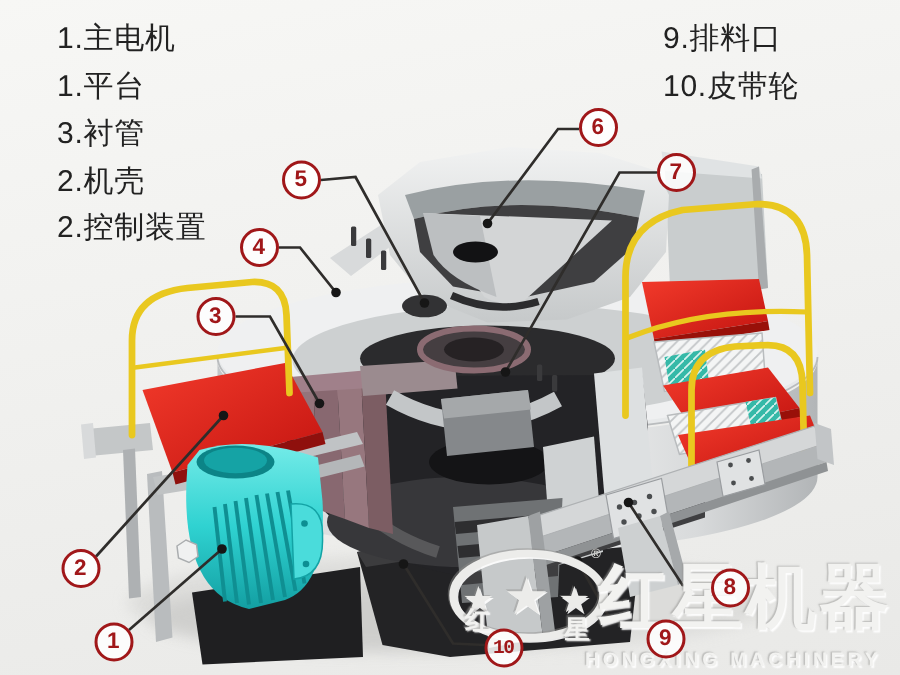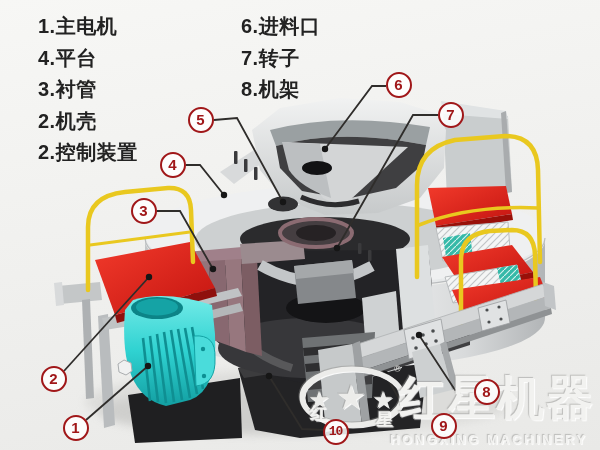--- a/index.html
+++ b/index.html
@@ -1,21 +1,21 @@
 <!DOCTYPE html>
 <html style="--callout: #a01719;"><head>
 <meta charset="utf-8">
 <style>
   html,body{margin:0;padding:0}
   #stage{position:relative;width:600px;height:450px;overflow:hidden;
     background:linear-gradient(170deg,#f7f7f5 0%,#f0f0ee 50%,#e9e9e7 100%);
     font-family:"Liberation Sans","DejaVu Sans",sans-serif}
   #machine,#callout-lines{position:absolute;left:0;top:0}
   #callout-lines{pointer-events:none}
-  .legend{position:absolute;color:#222;font-weight:700;font-size:20px;line-height:31.5px;letter-spacing:.5px;z-index:6}
+  .legend{position:absolute;color:#222;font-weight:400;font-size:20px;line-height:31.5px;letter-spacing:.5px;z-index:6}
   #legend-col-1{left:38px;top:11px}
   #legend-col-2{left:241px;top:11px}
   #legend-col-3{left:442px;top:11px}
   .callout-badge{position:absolute;width:22px;height:22px;border:2.5px solid var(--callout);border-radius:50%;
     background:rgba(255,255,255,.85);color:var(--callout);font-weight:bold;font-size:15px;line-height:22px;
     text-align:center;box-sizing:content-box;z-index:5}
   .callout-badge.two{font-size:13px;letter-spacing:-1px}
   .wm{position:absolute;color:#f2f2f0;font-weight:bold;z-index:3;
     text-shadow:-1px -1px 1px rgba(150,150,148,.55),1px 1px 1px rgba(255,255,255,.95);white-space:nowrap}
   #wm-cn{left:399px;top:367px;font-size:47px;letter-spacing:2px}
@@ -299,23 +299,22 @@
       <div class="callout-badge" style="left: 187.5px; top: 106.5px;">5</div>
       <div class="callout-badge" style="left: 385.5px; top: 71.5px;">6</div>
       <div class="callout-badge" style="left: 437.5px; top: 101.5px;">7</div>
       <div class="callout-badge" style="left: 473.5px; top: 378.5px;">8</div>
       <div class="callout-badge" style="left: 430.5px; top: 412.5px;">9</div>
       <div class="callout-badge two" style="left: 322.5px; top: 418.5px; font-family: Liberation Mono, monospace;">10</div>
     </div>
 
   <div class="legend" id="legend-col-1">
     <div>1.主电机</div>
-    <div>4.平台</div>
+    <div>1.平台</div>
     <div>3.衬管</div>
     <div>2.机壳</div>
     <div>2.控制装置</div>
   </div>
-  <div class="legend" id="legend-col-2">
-    <div>6.进料口</div>
-    <div>7.转子</div>
-    <div>8.机架</div>
+  <div class="legend" id="legend-col-3">
+    <div>9.排料口</div>
+    <div>10.皮带轮</div>
   </div>
 </div>
 
 </body></html>

